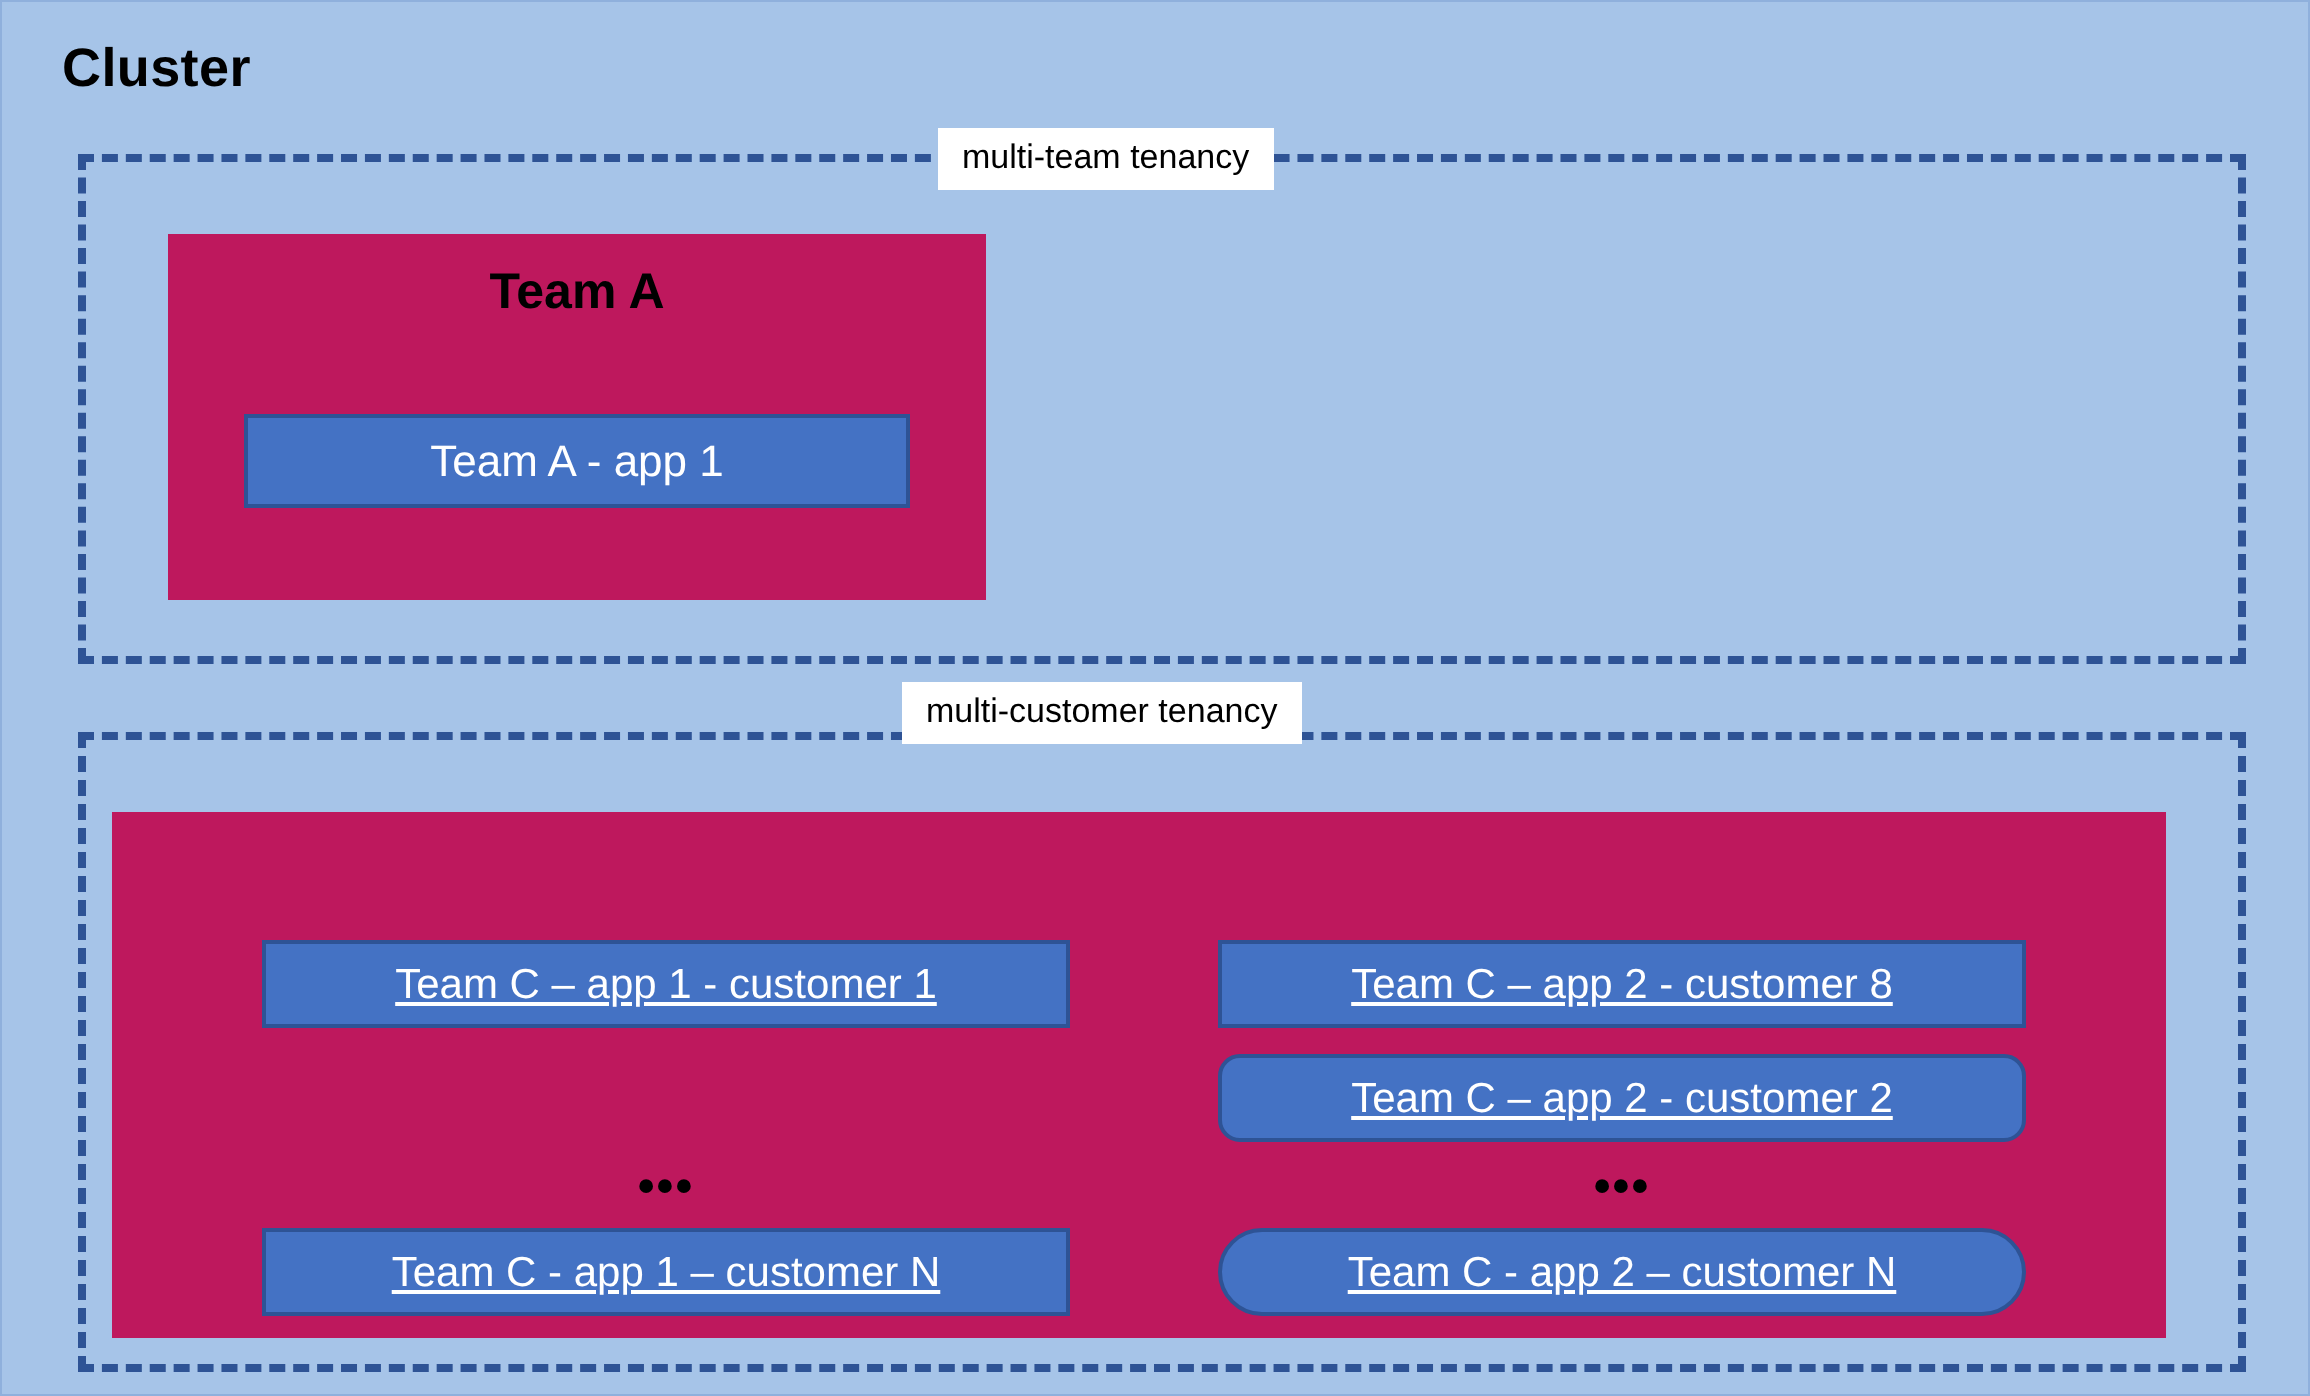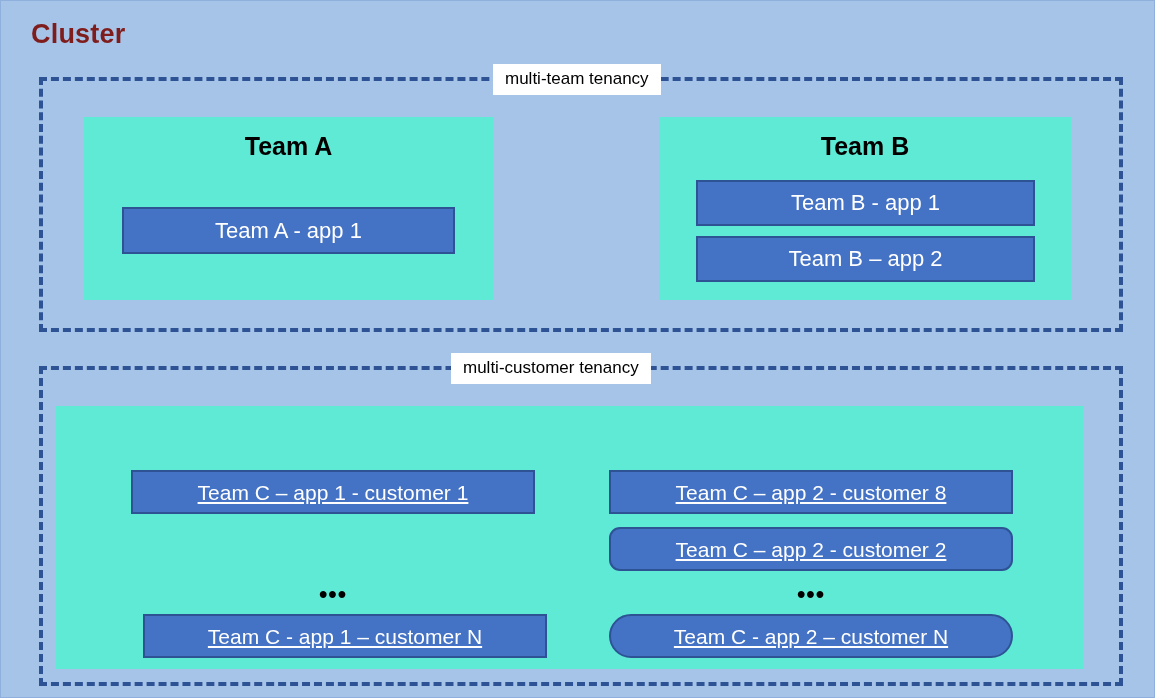--- a/index.html
+++ b/index.html
@@ -21,21 +21,21 @@
     overflow: hidden;
   }
 
   
   .cluster-title {
     position: absolute;
     left: 30px;
     top: 18px;
     font-size: 27px;
     font-weight: bold;
-    color: #7f1d1d;
+    color: #000000;
     letter-spacing: 0.2px;
     white-space: nowrap;
   }
 
   
   .tenancy-region {
     position: absolute;
     border: 4px dashed #2E5395;
     box-sizing: border-box;
     background: transparent;
@@ -59,31 +59,30 @@
     color: #000000;
     font-size: 17px;
     line-height: 1.35;
     padding: 4px 12px 4px 12px;
     white-space: nowrap;
     z-index: 6;
   }
   #label-multi-team {
     left: 468px;
     top: 63px;
-    margin-left: 24px;
   }
   #label-multi-customer {
     left: 450px;
-    top: 352px;
+    top: 340px;
   }
 
   
   .team-box {
     position: absolute;
-    background: #5eead4;
+    background: #be185d;
     box-sizing: border-box;
     z-index: 3;
   }
   #team-a-box {
     left: 83px;
     top: 116px;
     width: 409px;
     height: 183px;
   }
   #team-b-box {
@@ -132,21 +131,21 @@
   
   #app-a1 { left: 38px; top: 90px; width: 333px; height: 47px; }
 
   
   #app-b1 { left: 37px; top: 63px; width: 339px; height: 46px; }
   #app-b2 { left: 37px; top: 119px; width: 339px; height: 46px; }
 
   
   #app-c1-1 { left: 75px; top: 64px; width: 404px; height: 44px; }
   #app-c1-2 { left: 75px; top: 121px; width: 404px; height: 44px; }
-  #app-c1-n { left: 75px; top: 208px; width: 404px; height: 44px; margin-left: 12px; }
+  #app-c1-n { left: 75px; top: 208px; width: 404px; height: 44px; }
 
   
   #app-c2-1 { left: 553px; top: 64px; width: 404px; height: 44px; }
   #app-c2-2 { left: 553px; top: 121px; width: 404px; height: 44px; border-radius: 11px; }
   #app-c2-n { left: 553px; top: 208px; width: 404px; height: 44px; border-radius: 22px; }
 
   
   .ellipsis {
     position: absolute;
     font-size: 24px;
@@ -169,25 +168,20 @@
 
   <div class="tenancy-region" id="region-multi-team"></div>
 
   <div class="tenancy-label" id="label-multi-team">multi-team tenancy</div>
 
   <div class="team-box" id="team-a-box">
     <div class="team-title">Team A</div>
     <div class="app-box" id="app-a1">Team A - app 1</div>
   </div>
 
-  <div class="team-box" id="team-b-box">
-    <div class="team-title">Team B</div>
-    <div class="app-box" id="app-b1">Team B - app 1</div>
-    <div class="app-box" id="app-b2">Team B – app 2</div>
-  </div>
 
   <div class="tenancy-region" id="region-multi-customer"></div>
 
   <div class="tenancy-label" id="label-multi-customer">multi-customer tenancy</div>
 
   <div class="team-box" id="team-c-box">
 
     <div class="app-box small" id="app-c1-1">Team C – app 1 - customer 1</div>
     <div class="ellipsis" id="ellipsis-left">•••</div>
     <div class="app-box small" id="app-c1-n">Team C - app 1 – customer N</div>

